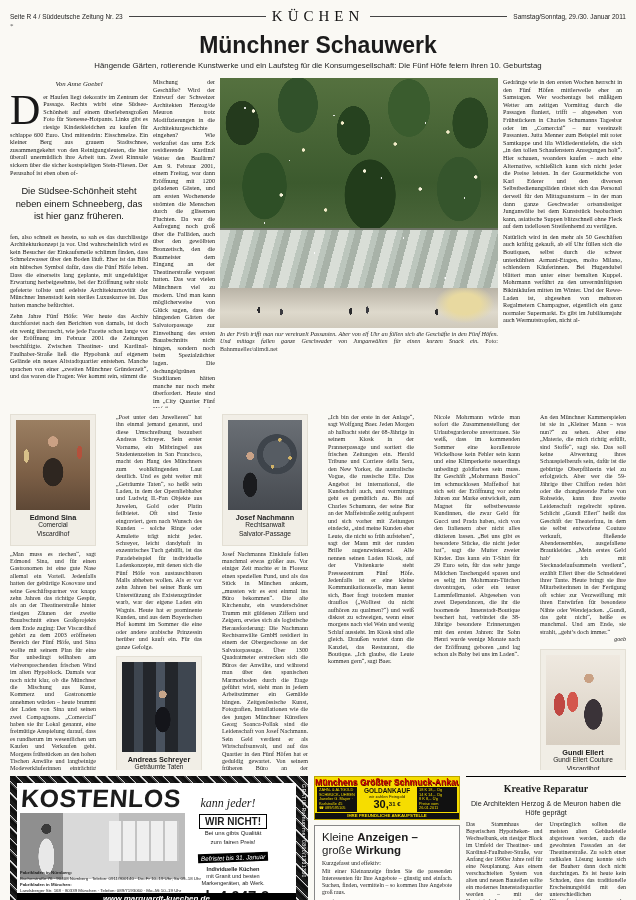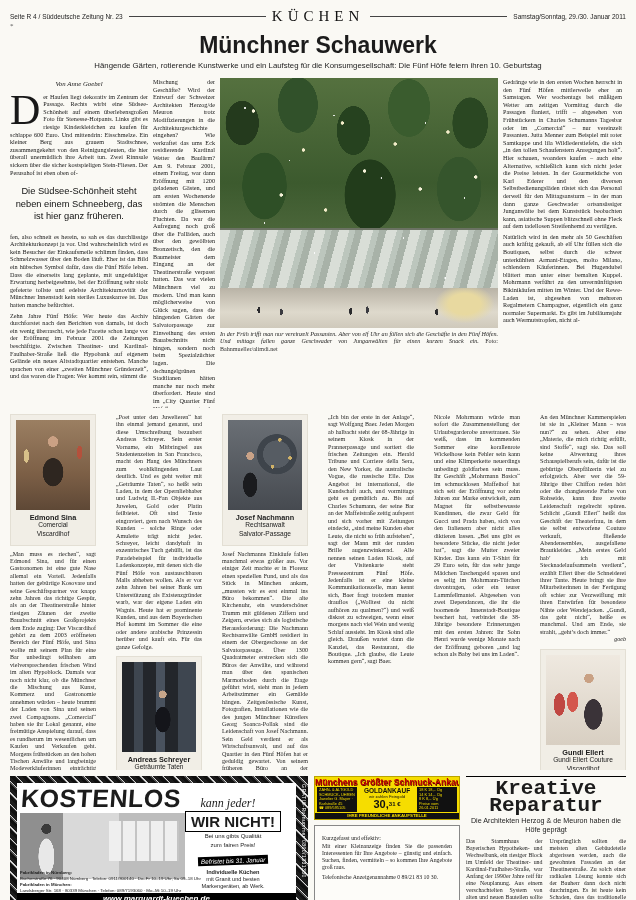--- a/index.html
+++ b/index.html
@@ -131,21 +131,21 @@
   .mq-kann{font-family:Liberation Serif, serif;font-style:italic;font-size:12px;margin-left:15px;}
   .mq-photo{position:absolute;left:3px;top:30px;width:165px;height:66px;background:
     radial-gradient(9px 9px at 16% 24%,#3a3a3a 0 55%,transparent 57%),
     radial-gradient(15px 34px at 16% 66%,#e8e8e8 0 52%,transparent 54%),
     linear-gradient(90deg,#8f8f8f 0 26%,#d9d9d9 26% 60%,#bdbdbd 60% 100%),
     repeating-linear-gradient(0deg,#cccccc 0 10px,#aaaaaa 10px 12px);}
   .mq-photo::after{content:"";position:absolute;right:6px;top:8px;width:70px;height:40px;background:
     repeating-linear-gradient(90deg,#efefef 0 12px,#c4c4c4 12px 14px),
     linear-gradient(180deg,#f4f4f4,#cfcfcf);}
   .mq-right{position:absolute;right:4px;top:28px;width:118px;text-align:center;}
-  .mq-wir{border:1px solid #000;display:inline-block;padding:1px 5px;font-weight:bold;font-size:15px;}
+  .mq-wir{border:1px solid #000;display:inline-block;padding:1px 5px;font-weight:bold;font-size:10px;}
   .mq-q{font-size:6px;line-height:7.5px;margin-top:1px;}
   .mq-banner{background:#000;color:#fff;font-style:italic;font-size:6.3px;padding:1px 3px;
              display:inline-block;transform:rotate(-2deg);margin-top:2px;}
   .mq-offer{font-size:5.6px;line-height:6.8px;margin-top:2px;font-weight:bold;}
   .mq-price{font-size:15px;font-weight:bold;margin-top:1px;}
   .mq-foot{position:absolute;left:3px;right:3px;bottom:12px;display:flex;gap:4px;align-items:flex-end;}
   .mq-brand1{font-weight:bold;font-size:13px;letter-spacing:1px;border-bottom:1.5px solid #000;line-height:13px;}
   .mq-brand2{font-size:15px;letter-spacing:3.5px;color:#fff;line-height:15px;
              text-shadow:-1px 0 #000,1px 0 #000,0 -1px #000,0 1px #000;font-weight:bold;}
   .mq-brand3{font-size:5.5px;letter-spacing:1px;margin-top:1px;}
@@ -170,21 +170,21 @@
   .gold-big .sup{font-size:6px;vertical-align:top;}
   .gold-foot{position:absolute;left:0;right:0;bottom:0;background:#111;color:#f6dd00;
              font-size:4.4px;font-weight:bold;text-align:center;line-height:6px;}
   .ad-ka{border:.75px solid #888;background:#fdfcf9;flex:1;padding:5px 7px;overflow:hidden;}
   .ka-title{font-family:"Liberation Sans",sans-serif;font-size:11.5px;line-height:12.5px;}
   .ka-title b{font-weight:bold;}
   .ka-body{font-size:5.8px;line-height:7px;margin-top:4px;text-align:justify;}
   .ka-phone{font-size:5.8px;margin-top:3px;}
   
   .rep{flex:1;border-top:1px solid #000;padding-top:3px;overflow:hidden;}
-  .rep h2{margin:0;text-align:center;font-family:Liberation Mono, monospace;font-size:21px;line-height:17px;}
+  .rep h2{margin:0;text-align:center;font-family:Liberation Serif, serif;font-size:10px;line-height:17px;}
   .rep .deck{text-align:center;font-family:"Liberation Sans",sans-serif;font-size:7.2px;color:#222;margin:2px 0 4px;}
   .rep-cols{display:flex;gap:7px;height:96px;overflow:hidden;}
   .rep-col{flex:1;font-size:5.9px;line-height:7px;text-align:justify;hyphens:auto;}
 </style>
 </head>
 <body>
 
 <div class="page">
 
   <header class="masthead">
@@ -334,20 +334,24 @@
             <div>18 K  18,– €/g</div>
             <div>14 K  14,– €/g</div>
             <div>8 K  8,– €/g</div>
             <div>Preise vom 26.01.2011</div>
           </div>
         </div>
         <div class="gold-foot">IHRE FREUNDLICHE ANKAUFSTELLE</div>
       </div>
 
       <div class="ad-ka">
+        <div class="ka-title">
+          <span>Kleine </span><b>Anzeigen –</b><br>
+          <span>große </span><b>Wirkung</b>
+        </div>
         <div class="ka-body">Kurzgefasst und effektiv:</div>
         <div class="ka-body" style="margin-top:1px">Mit einer Kleinanzeige finden Sie die passenden Interessenten für Ihre Angebote – günstig und einfach. Suchen, finden, vermitteln – so kommen Ihre Angebote groß raus.</div>
         <div class="ka-phone">Telefonische Anzeigenannahme 0 89/21 83 10 30.</div>
 
       </div>
     </div>
 
     <article class="rep">
       <h2>Kreative Reparatur</h2>
       <div class="deck">Die Architekten Herzog &amp; de Meuron haben die Höfe geprägt</div>

